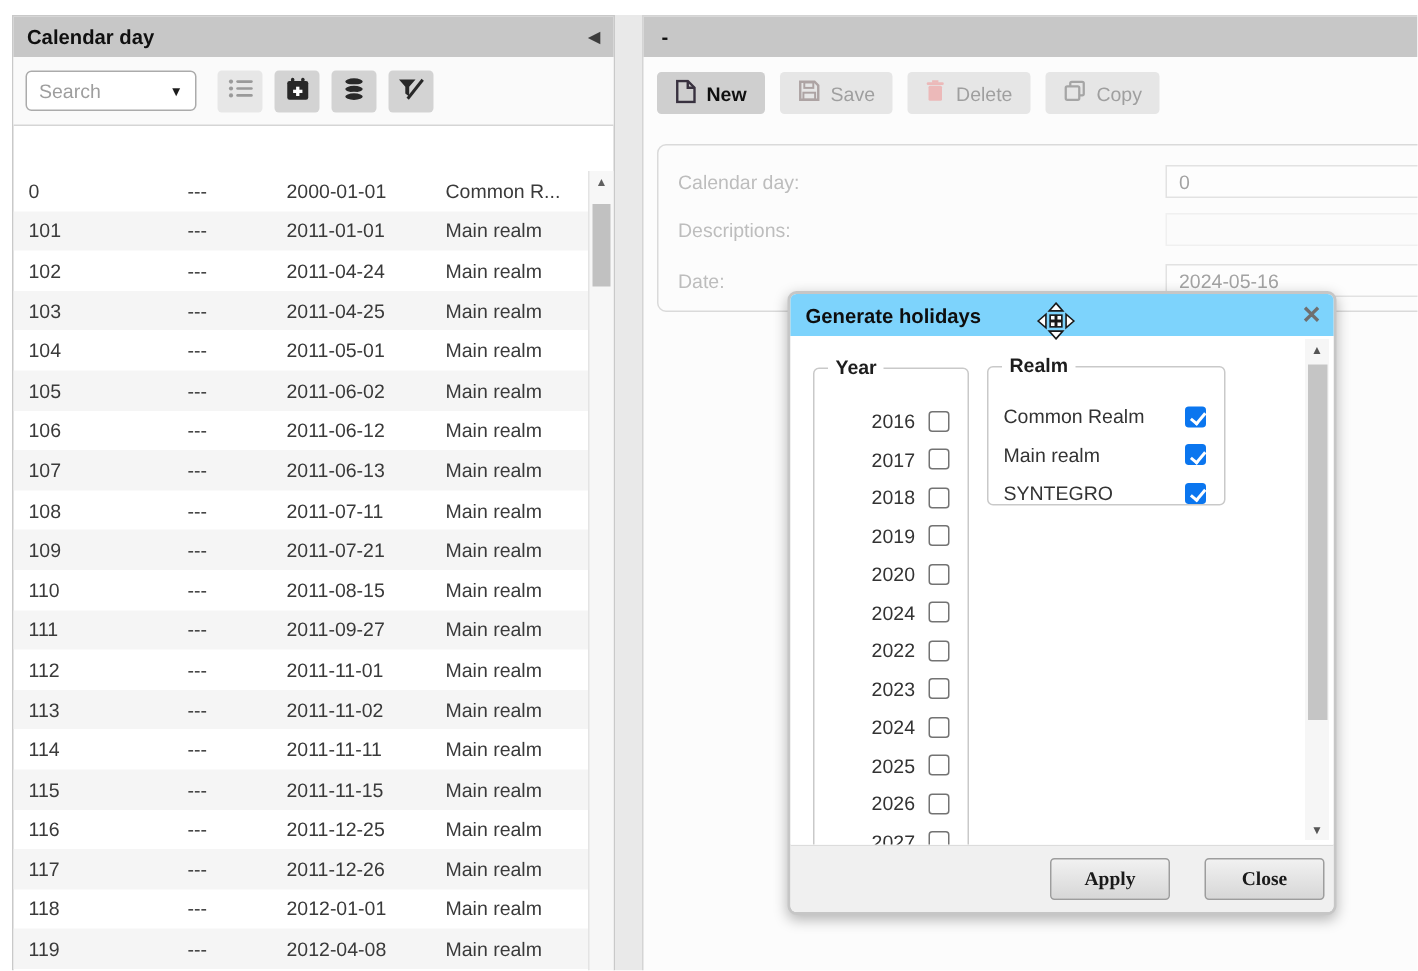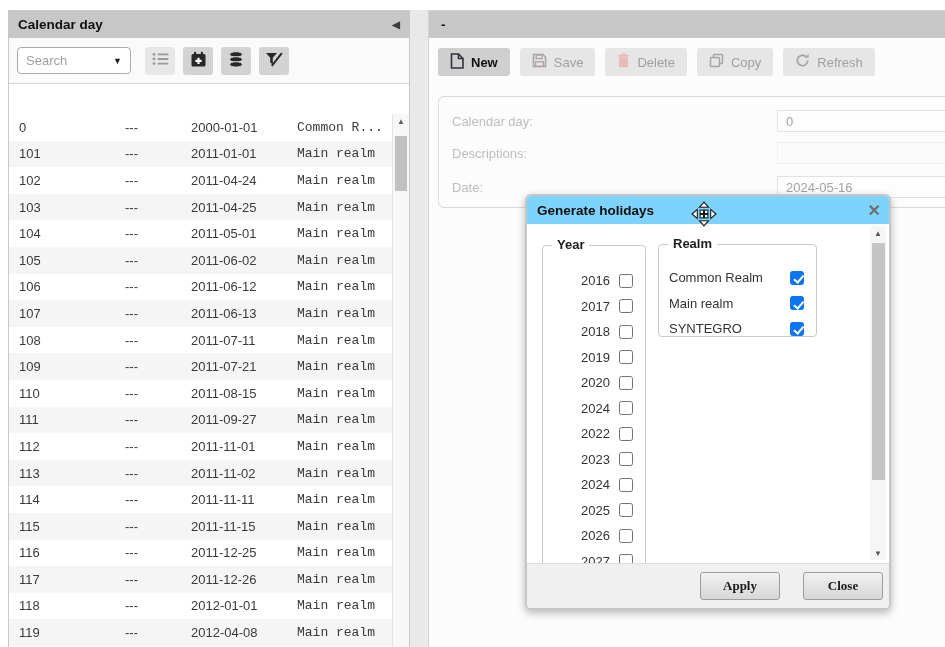--- a/index.html
+++ b/index.html
@@ -29,21 +29,21 @@
     border-bottom:1px solid #c6c6c6; font-size:12.5px; font-weight:bold; color:#5d5d5d; }
   .th { display:flex; align-items:center; padding-left:10px; border-right:1px solid #dadada; }
   .th:last-child { border-right:none; flex:1; }
   .w1 { width:106px; } .w2 { width:66px; } .w3 { width:106px; }
 
   .table-body { position:absolute; left:0; top:103px; right:17px; bottom:0; overflow:hidden;
     font-size:13px; color:#3a3a3a; }
   .trow { height:26.6px; display:flex; align-items:center; cursor:pointer; }
   .trow:nth-child(even) { background:#f5f5f5; }
   .td { padding-left:10px; overflow:hidden; white-space:nowrap; }
-  .td:last-child { flex:1;font-family:Liberation Mono, monospace; }
+  .td:last-child { flex:1; }
 
   .left-scroll { position:absolute; top:103px; right:0; width:17px; bottom:0;
     background:#f7f7f7; border-left:1px solid #e4e4e4; }
   .scroll-arrow { height:14px; display:flex; align-items:center; justify-content:center;
     font-size:8px; color:#606060; cursor:pointer; }
   .left-scroll .thumb { position:absolute; left:2px; right:2px; top:22px; height:55px;
     background:#c1c1c1; cursor:pointer; }
 
   
   .right-panel { position:absolute; left:428px; top:10px; width:517px; height:637px;
@@ -334,29 +334,20 @@
       <span>Delete</span>
     </button>
     <button class="tb-btn disabled">
       <span>
         <svg width="15" height="15" viewBox="0 0 15 15">
           <rect x="4.5" y="1.5" width="9" height="9" rx="1" fill="none" stroke="#a5a5a5" stroke-width="1.5"></rect>
           <rect x="1.5" y="4.5" width="9" height="9" rx="1" fill="#e6e6e6" stroke="#a5a5a5" stroke-width="1.5"></rect>
         </svg>
       </span>
       <span>Copy</span>
-    </button>
-    <button class="tb-btn disabled">
-      <span>
-        <svg width="15" height="15" viewBox="0 0 15 15">
-          <path d="M12.7 7.5a5.2 5.2 0 1 1-1.5-3.7" fill="none" stroke="#a5a5a5" stroke-width="1.8"></path>
-          <path d="M13.6 0.8v4H9.8z" fill="#a5a5a5"></path>
-        </svg>
-      </span>
-      <span>Refresh</span>
     </button>
   </div>
 
   <div class="form-box">
     <div class="form-row" style="top:12px;">
       <span class="form-label">Calendar day:</span>
       <span class="form-input">0</span>
     </div>
     <div class="form-row" style="top:44px;">
       <span class="form-label">Descriptions:</span>

